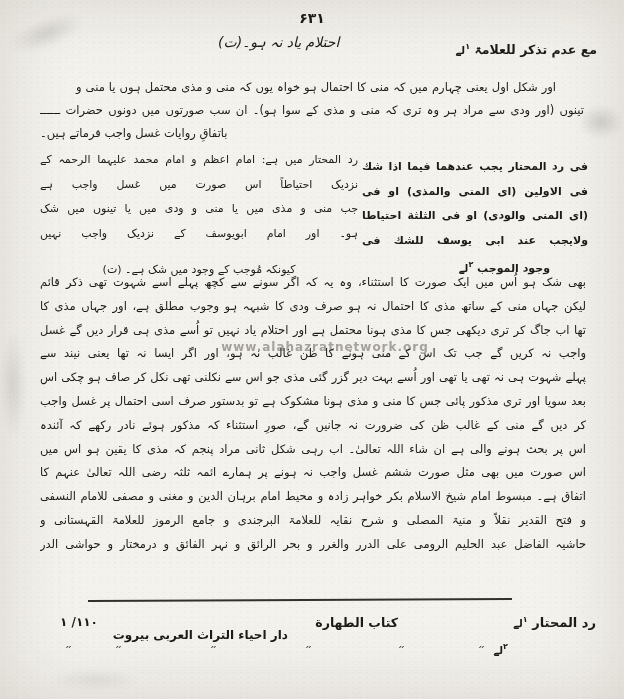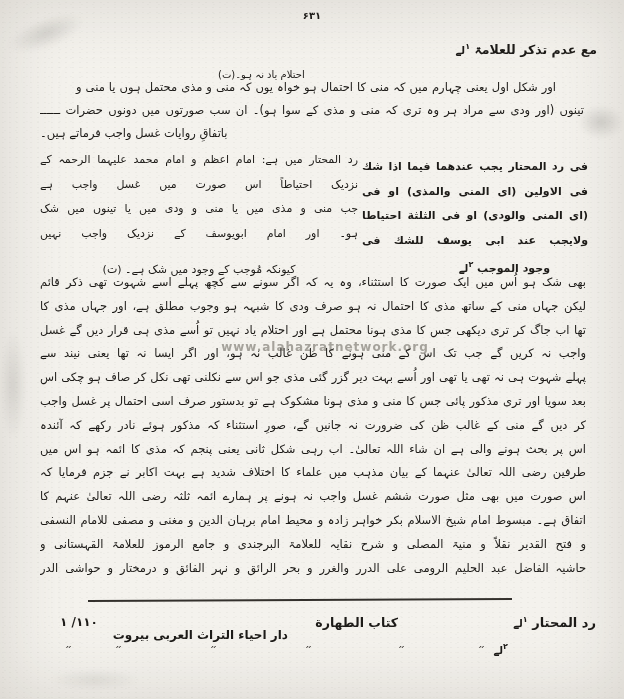--- a/index.html
+++ b/index.html
@@ -17,25 +17,25 @@
     box-shadow:inset 0 0 70px rgba(150,144,134,.30);
     color:#1d1b18;
   }
   .smudge{position:absolute;pointer-events:none;filter:blur(2px);}
   .sm1{top:18px;left:6px;width:80px;height:30px;background:radial-gradient(ellipse at center,rgba(110,108,104,.22),transparent 70%);transform:rotate(-20deg);}
   .sm2{top:105px;right:0px;width:46px;height:34px;background:radial-gradient(ellipse at center,rgba(110,108,104,.25),transparent 70%);}
   .sm3{top:330px;left:0px;width:26px;height:110px;background:radial-gradient(ellipse at center,rgba(110,108,104,.18),transparent 70%);}
   .sm4{bottom:8px;left:50px;width:90px;height:22px;background:radial-gradient(ellipse at center,rgba(110,108,104,.12),transparent 70%);}
 
   .pagenum{position:absolute;top:10px;left:0;right:0;text-align:center;
-    font-size:10px;letter-spacing:4px;font-weight:bold;}
+    font-size:14px;letter-spacing:4px;font-weight:bold;}
 
   .hdr-ar{position:absolute;top:42px;right:27px;width:210px;text-align:right;
     font-size:12.5px;font-weight:bold;direction:rtl;}
-  .hdr-ur{position:absolute;top:69px;left:218px;font-size:10px;direction:rtl;white-space:nowrap;}
+  .hdr-ur{position:absolute;top:34px;left:218px;font-size:14px;direction:rtl;white-space:nowrap;font-style:italic;}
 
   .rtl-line{direction:rtl;text-align:justify;text-align-last:justify;overflow:hidden;}
   .align-left{text-align:left;text-align-last:left;}
   .align-right{text-align:right;text-align-last:right;}
   .align-center{text-align:center;text-align-last:center;margin-top:12px;}
 
   .intro{position:absolute;top:76px;left:40px;right:40px;}
   .intro .rtl-line{height:23px;line-height:23px;font-size:11.5px;}
   .intro .indent{padding-right:28px;padding-left:36px;}
 
@@ -115,22 +115,21 @@
   <div class="watermark">www.alahazratnetwork.org</div>
 
   <div class="bodytext">
     <div class="rtl-line">بھی شک ہو اُس میں ایک صورت کا استثناء، وہ یہ کہ اگر سونے سے کچھ پہلے اسے شہوت تھی ذکر قائم</div>
     <div class="rtl-line">لیکن جہاں منی کے ساتھ مذی کا احتمال نہ ہو صرف ودی کا شبہہ ہو وجوب مطلق ہے، اور جہاں مذی کا</div>
     <div class="rtl-line">تھا اب جاگ کر تری دیکھی جس کا مذی ہونا محتمل ہے اور احتلام یاد نہیں تو اُسے مذی ہی قرار دیں گے غسل</div>
     <div class="rtl-line">واجب نہ کریں گے جب تک اس کے منی ہونے کا ظن غالب نہ ہو، اور اگر ایسا نہ تھا یعنی نیند سے</div>
     <div class="rtl-line">پہلے شہوت ہی نہ تھی یا تھی اور اُسے بہت دیر گزر گئی مذی جو اس سے نکلنی تھی نکل کر صاف ہو چکی اس کے</div>
     <div class="rtl-line">بعد سویا اور تری مذکور پائی جس کا منی و مذی ہونا مشکوک ہے تو بدستور صرف اسی احتمال پر غسل واجب</div>
     <div class="rtl-line">کر دیں گے منی کے غالب ظن کی ضرورت نہ جانیں گے، صورِ استثناء کہ مذکور ہوئے نادر رکھے کہ آئندہ</div>
-    <div class="rtl-line">اس پر بحث ہونے والی ہے ان شاء اللہ تعالیٰ۔ اب رہی شکل ثانی یعنی پنجم کہ مذی کا ائمہ ہو اس میں</div>
-    <div class="rtl-line">طرفین رضی اللہ تعالیٰ عنہما کے بیان مذہب میں علماء کا اختلاف شدید ہے بہت اکابر نے جزم فرمایا کہ</div>
+    <div class="rtl-line">اس پر بحث ہونے والی ہے ان شاء اللہ تعالیٰ۔ اب رہی شکل ثانی مراد پنجم کہ مذی کا یقین ہو اس میں</div>
     <div class="rtl-line">اس صورت میں بھی مثل صورت ششم غسل واجب نہ ہونے پر ہمارے ائمہ ثلثہ رضی اللہ تعالیٰ عنہم کا</div>
     <div class="rtl-line">اتفاق ہے۔ مبسوط امام شیخ الاسلام بکر خواہر زادہ و محیط امام برہان الدین و مغنی و مصفی للامام النسفی</div>
     <div class="rtl-line">و فتح القدیر نقلاً و منیۃ المصلی و شرح نقایہ للعلامۃ البرجندی و جامع الرموز للعلامۃ القہستانی و</div>
     <div class="rtl-line">حاشیہ الفاضل عبد الحلیم الرومی علی الدرر والغرر و بحر الرائق و نہر الفائق و درمختار و حواشی الدر</div>
   </div>
 
   <div class="divider"></div>
 
   <div class="fnrow fn1">
     <span class="fn-item fn-bookwrap">

